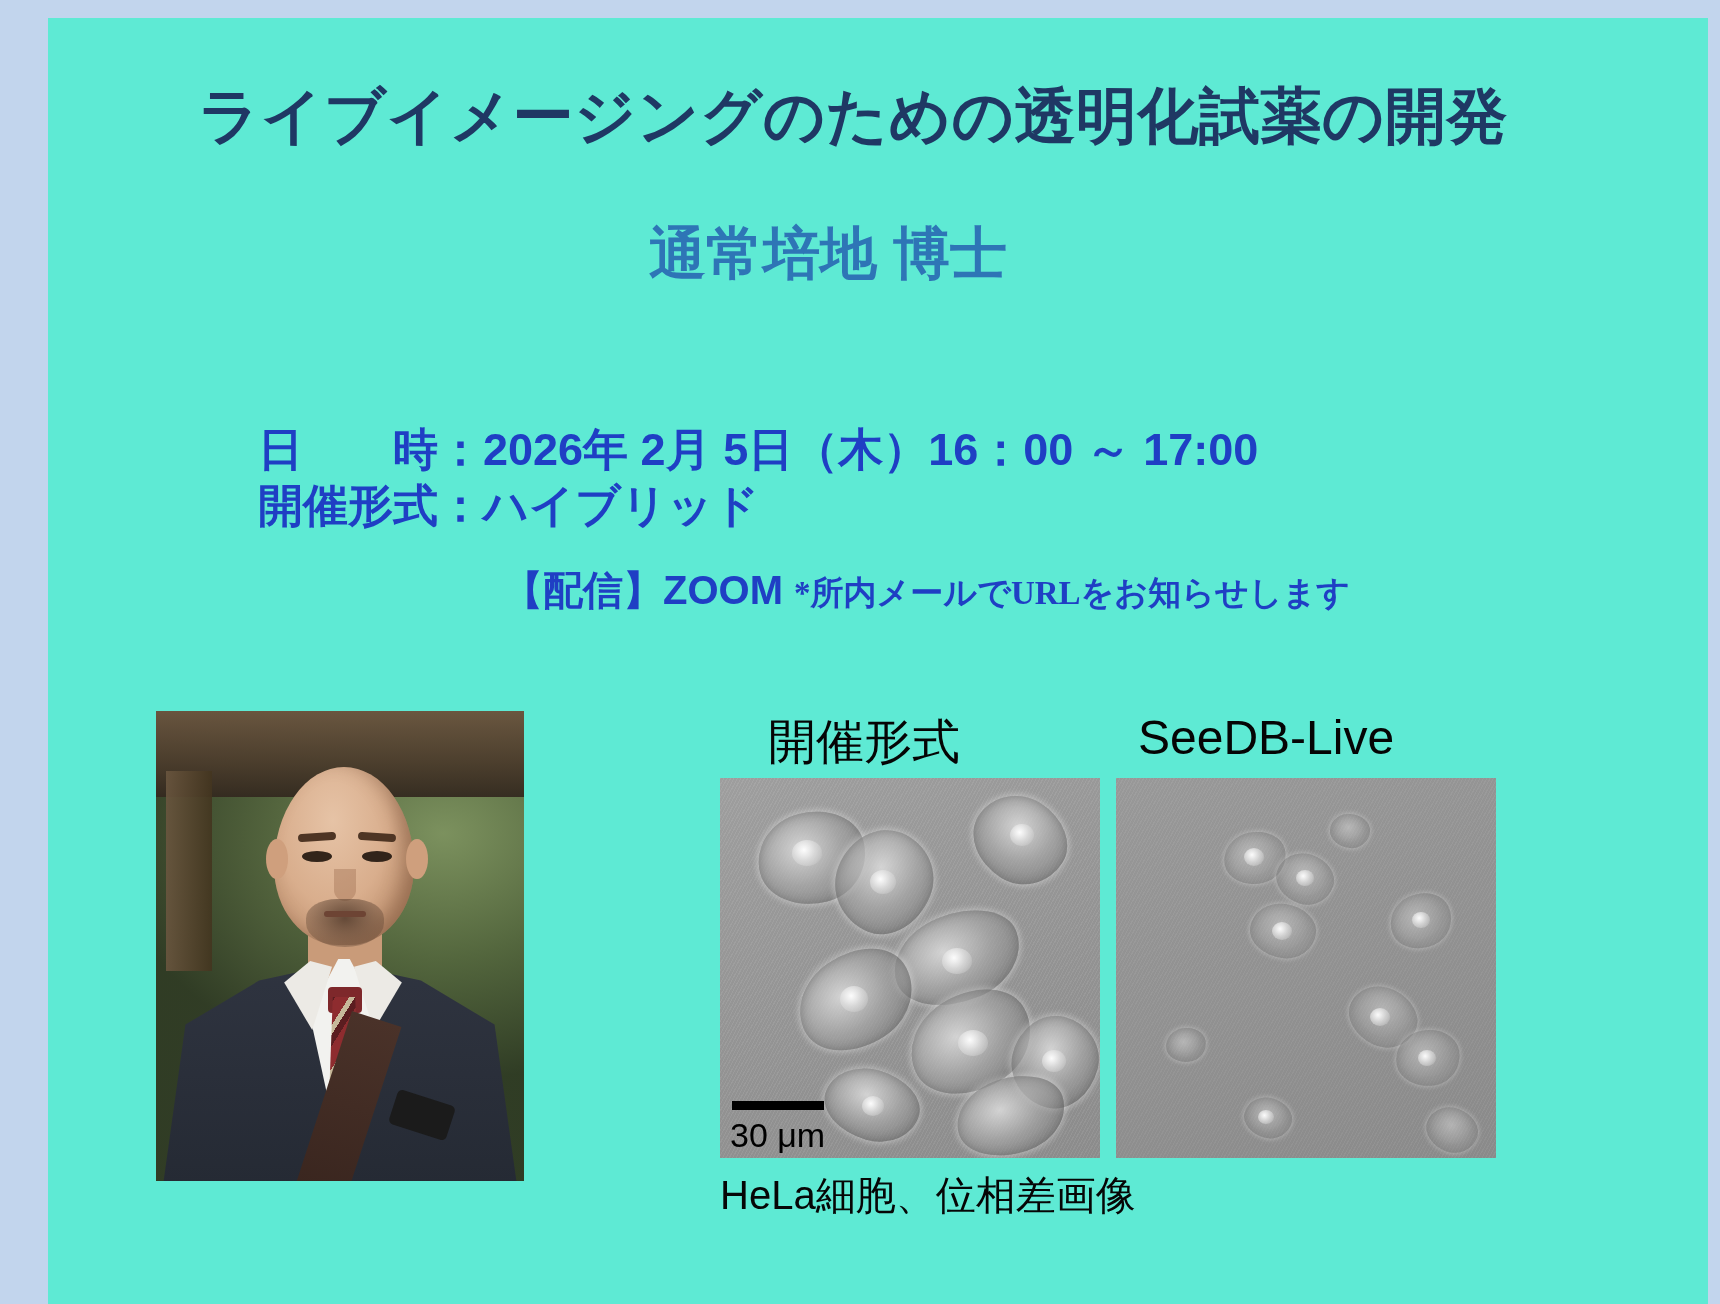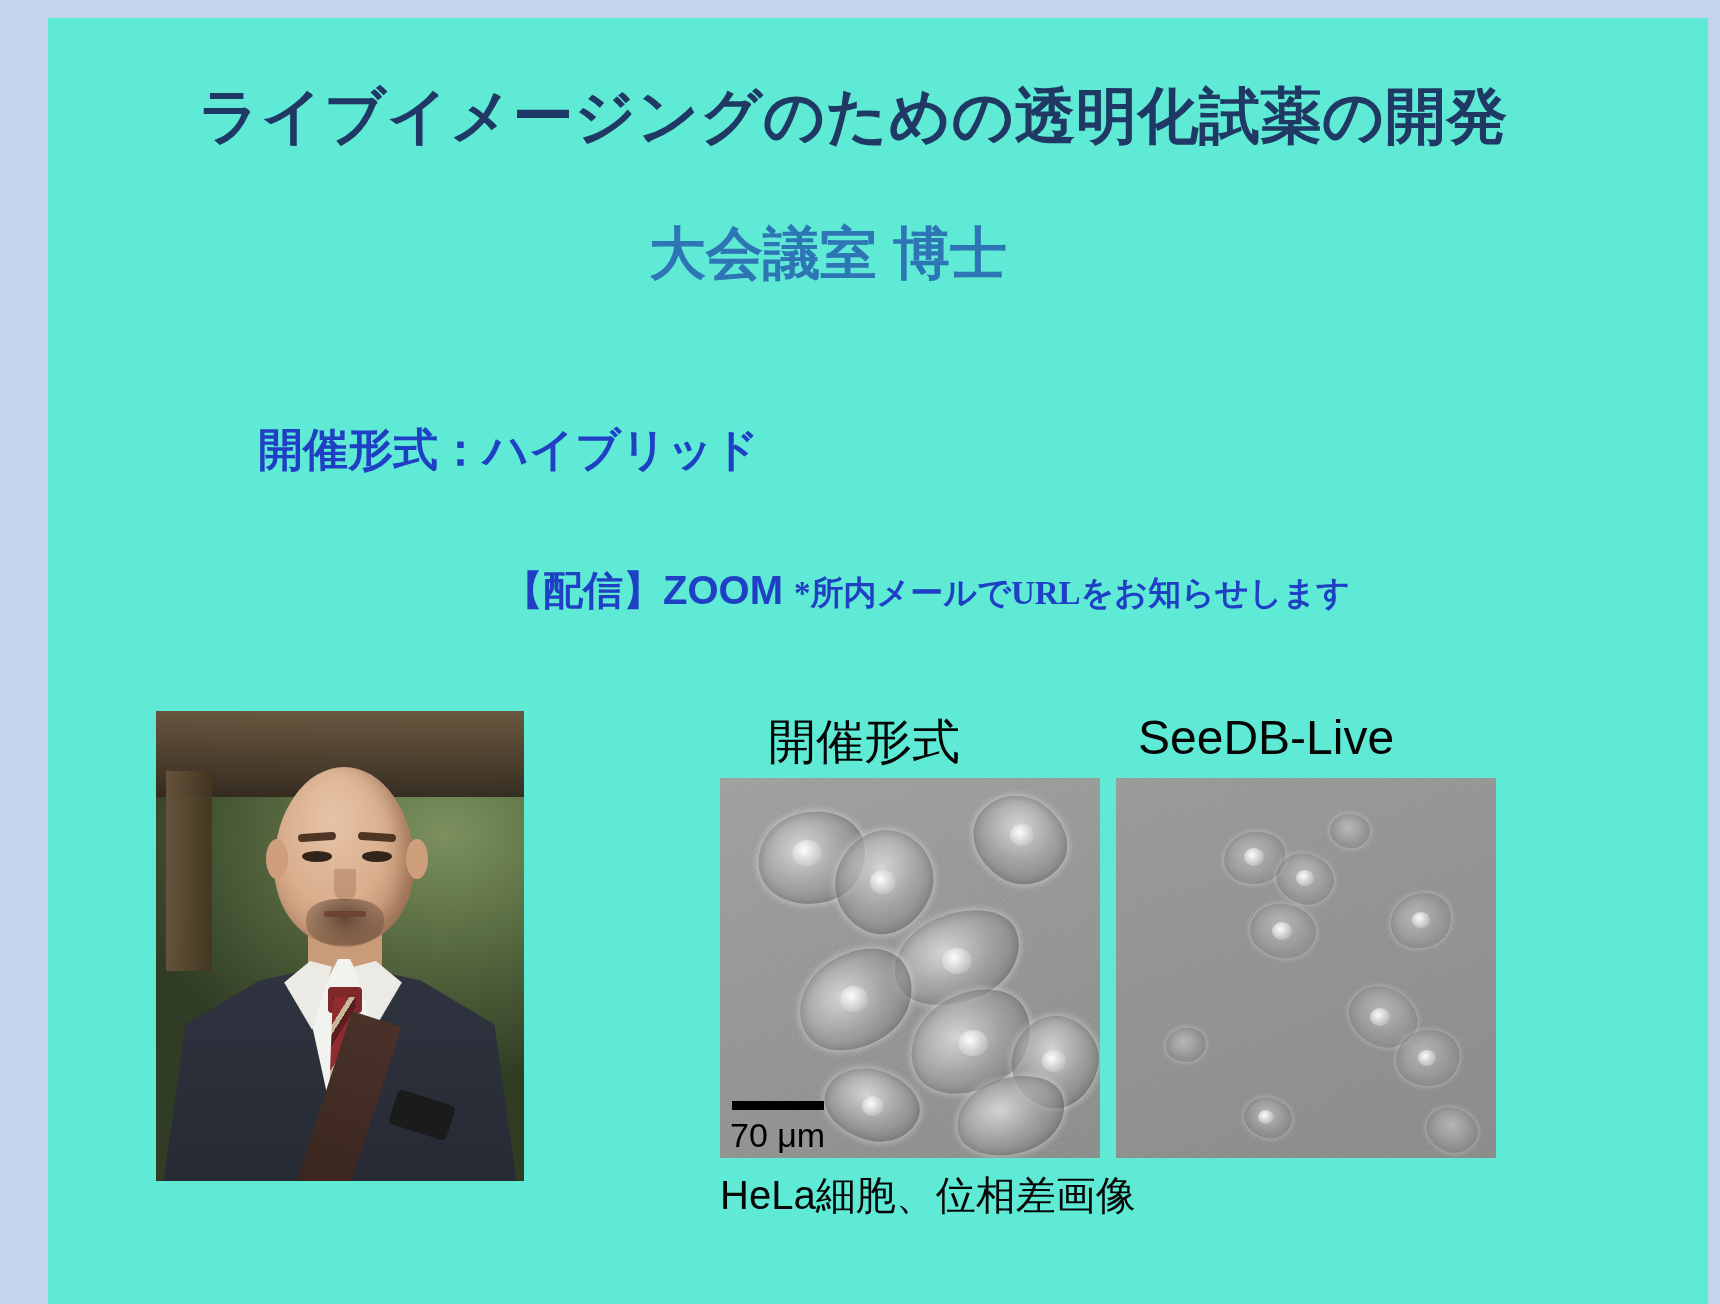--- a/index.html
+++ b/index.html
@@ -342,24 +342,25 @@
   }
 </style>
 </head>
 <body>
 
 <div id="poster">
   <div id="sheet">
 
     <div class="title">ライブイメージングのための透明化試薬の開発</div>
 
-    <div class="speaker">大会議室 博士</div>
+    <div class="speaker">通常培地 博士</div>
 
 
     <div class="details">
+      <div class="detail-line">日　　時：2026年 2月 5日（木）16：00 ～ 17:00</div>
       <div class="detail-line">開催形式：ハイブリッド</div>
     </div>
 
     <div class="venue-block">
       <div class="venue-line">
         <span>【配信】ZOOM </span><span class="small">*所内メールでURLをお知らせします</span>
       </div>
     </div>
 
     <div class="portrait">
@@ -414,21 +415,21 @@
       <div class="nuc" style="left:238px; top:252px; width:30px;  height:26px;"></div>
 
       <div class="cell" style="left:292px; top:238px; width:86px;  height:92px;  transform:rotate(14deg);"></div>
       <div class="nuc" style="left:322px; top:272px; width:24px;  height:22px;"></div>
 
       <div class="cell" style="left:236px; top:300px; width:110px; height:76px;  transform:rotate(-18deg);"></div>
       <div class="cell" style="left:104px; top:292px; width:96px;  height:70px;  transform:rotate(16deg);"></div>
       <div class="nuc" style="left:142px; top:318px; width:22px;  height:20px;"></div>
 
       <div class="scalebar"></div>
-      <div class="scaletext">70 μm</div>
+      <div class="scaletext">30 μm</div>
     </div>
 
     <div class="micro right">
       <div class="field"></div>
 
       <div class="cell" style="left:108px; top:54px;  width:62px; height:52px; transform:rotate(-12deg);"></div>
       <div class="nuc" style="left:128px; top:70px;  width:20px; height:18px;"></div>
 
       <div class="cell" style="left:160px; top:76px;  width:58px; height:50px; transform:rotate(18deg);"></div>
       <div class="nuc" style="left:180px; top:92px;  width:18px; height:16px;"></div>

